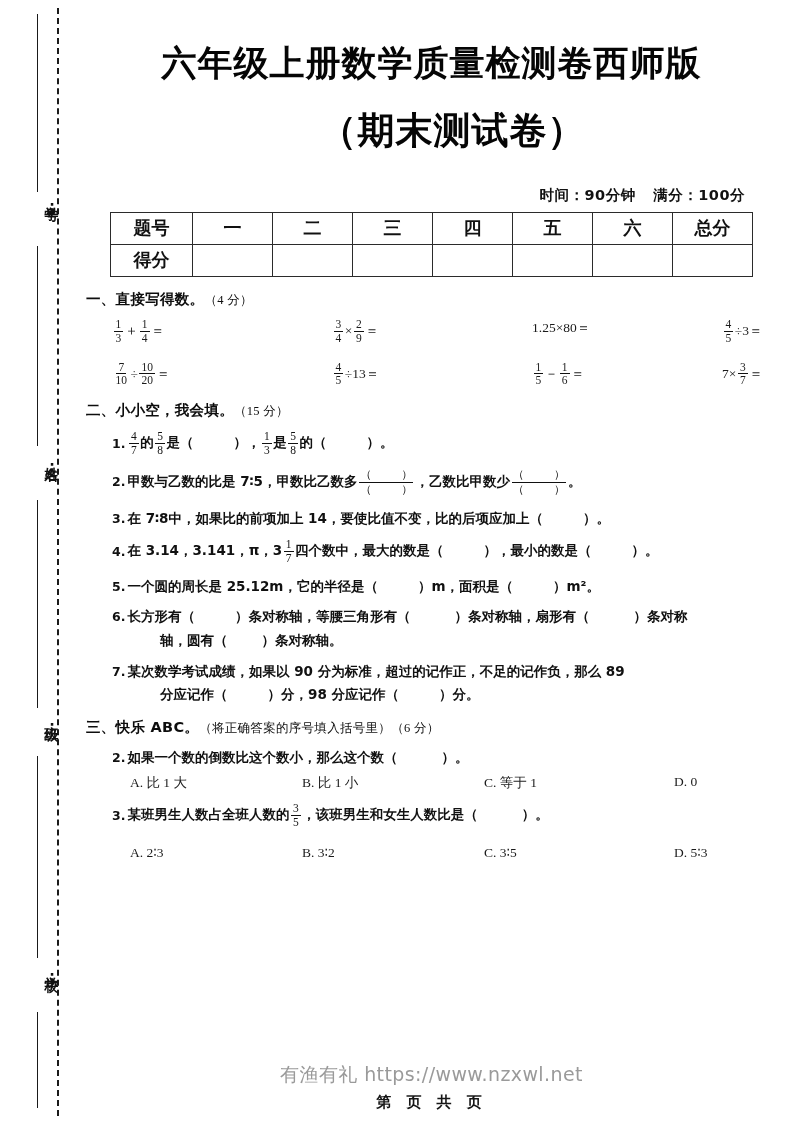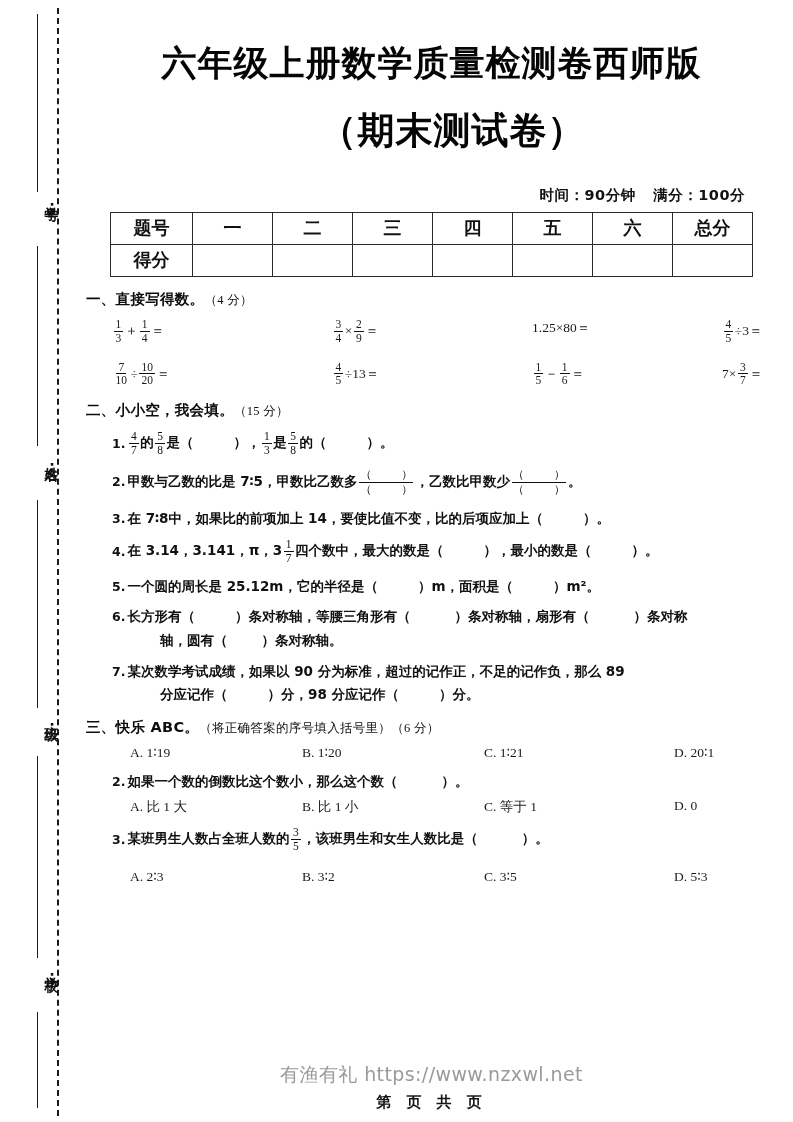--- a/index.html
+++ b/index.html
@@ -344,26 +344,20 @@
 
     <div class="qrow">
       <span class="qnum">7.</span><span class="cn">某次数学考试成绩，如果以 90 分为标准，超过的记作正，不足的记作负，那么 89</span>
       <div class="indent2"><span class="cn">分应记作（</span><span class="gap" style="display:inline-block;width:40px"></span><span class="cn">）分，98 分应记作（</span><span class="gap" style="display:inline-block;width:40px"></span><span class="cn">）分。</span></div>
     </div>
 
     <div class="sec-head">
       <span>三、快乐 ABC。</span><span class="pts">（将正确答案的序号填入括号里）</span><span class="pts">（6 分）</span>
     </div>
 
-    <div class="opts">
-      <span class="opt">A. 1∶19</span>
-      <span class="opt">B. 1∶20</span>
-      <span class="opt">C. 1∶21</span>
-      <span class="opt">D. 20∶1</span>
-    </div>
 
     <div class="qrow">
       <span class="qnum">2.</span><span class="cn">如果一个数的倒数比这个数小，那么这个数（</span><span class="gap" style="display:inline-block;width:44px"></span><span class="cn">）。</span>
     </div>
     <div class="opts">
       <span class="opt">A. 比 1 大</span>
       <span class="opt">B. 比 1 小</span>
       <span class="opt">C. 等于 1</span>
       <span class="opt">D. 0</span>
     </div>

